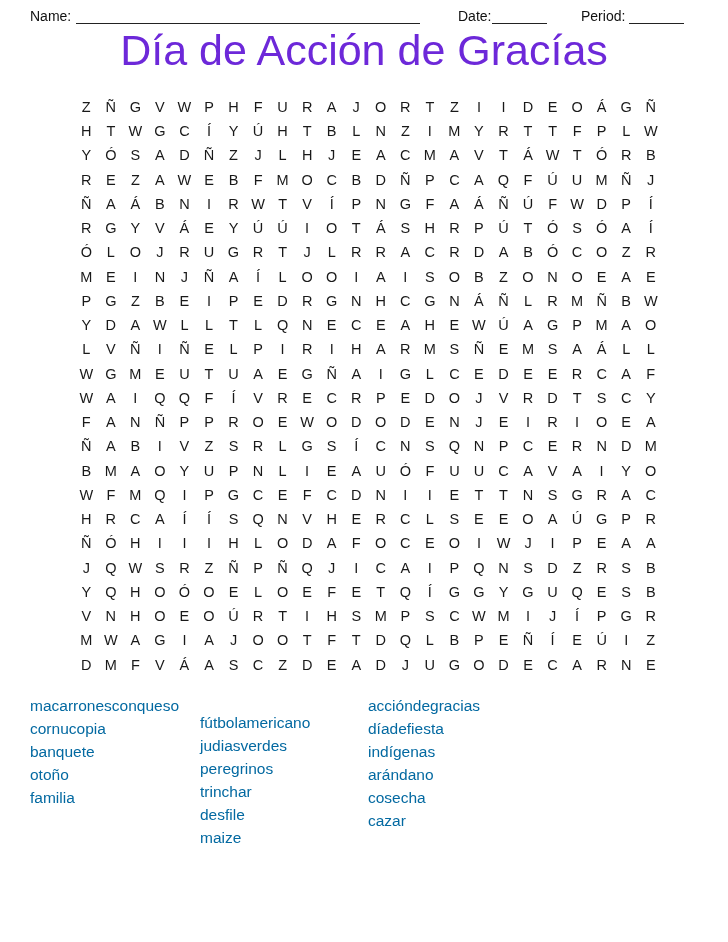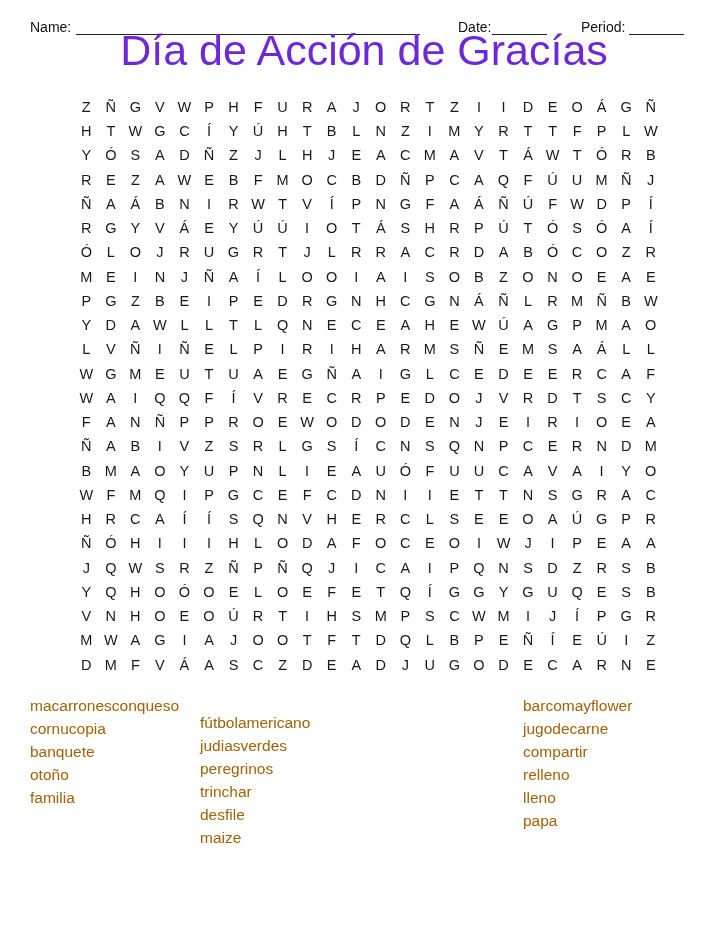--- a/index.html
+++ b/index.html
@@ -7,21 +7,21 @@
   body {
     width: 728px; height: 942px;
     position: relative;
     font-family: "Liberation Sans", "DejaVu Sans", sans-serif;
     color: #1a1a1a;
     overflow: hidden;
   }
   
   .header-row {
     position: absolute; top: 6px; left: 0; right: 0; height: 22px;
-    font-size: 14px; color: #111; margin-top: 11px;
+    font-size: 14px; color: #111;
   }
   .hdr-label { position: absolute; top: 2px; white-space: nowrap; }
   .hdr-line  { position: absolute; top: 2px; height: 16px; border-bottom: 1.5px solid #222; }
   #name-label   { left: 30px; }
   #name-line    { left: 76px;  width: 344px; }
   #date-label   { left: 458px; }
   #date-line    { left: 492px; width: 55px; }
   #period-label { left: 581px; }
   #period-line  { left: 629px; width: 55px; }
 
@@ -50,21 +50,21 @@
   
   .word-list {
     position: absolute; left: 0; top: 694px; width: 728px; height: 180px;
   }
   .word-col { position: absolute; top: 0; }
   .word-col-0 { left: 30px; }
   .word-col-1 { left: 200px; margin-top: 17px; }
   .word-col-2 { left: 368px; }
   .word-col-3 { left: 523px; }
   .word-item {
-    font-size: 15.5px; color: #a16207;
+    font-size: 15.5px; color: #0369a1;
     height: 23px; line-height: 23px;
     white-space: nowrap;
   }
 </style>
 </head>
 <body>
 
 <div class="header-row">
   <span class="hdr-label" id="name-label">Name:</span>
   <span class="hdr-line" id="name-line"></span>
@@ -664,21 +664,21 @@
       <div class="word-item">familia</div>
     </div>
     <div class="word-col word-col-1">
       <div class="word-item">fútbolamericano</div>
       <div class="word-item">judiasverdes</div>
       <div class="word-item">peregrinos</div>
       <div class="word-item">trinchar</div>
       <div class="word-item">desfile</div>
       <div class="word-item">maize</div>
     </div>
-    <div class="word-col word-col-3">
-      <div class="word-item">barcomayflower</div>
-      <div class="word-item">jugodecarne</div>
-      <div class="word-item">compartir</div>
-      <div class="word-item">relleno</div>
-      <div class="word-item">lleno</div>
-      <div class="word-item">papa</div>
+    <div class="word-col word-col-2">
+      <div class="word-item">accióndegracias</div>
+      <div class="word-item">díadefiesta</div>
+      <div class="word-item">indígenas</div>
+      <div class="word-item">arándano</div>
+      <div class="word-item">cosecha</div>
+      <div class="word-item">cazar</div>
     </div>
   </div>
 
 </body></html>

